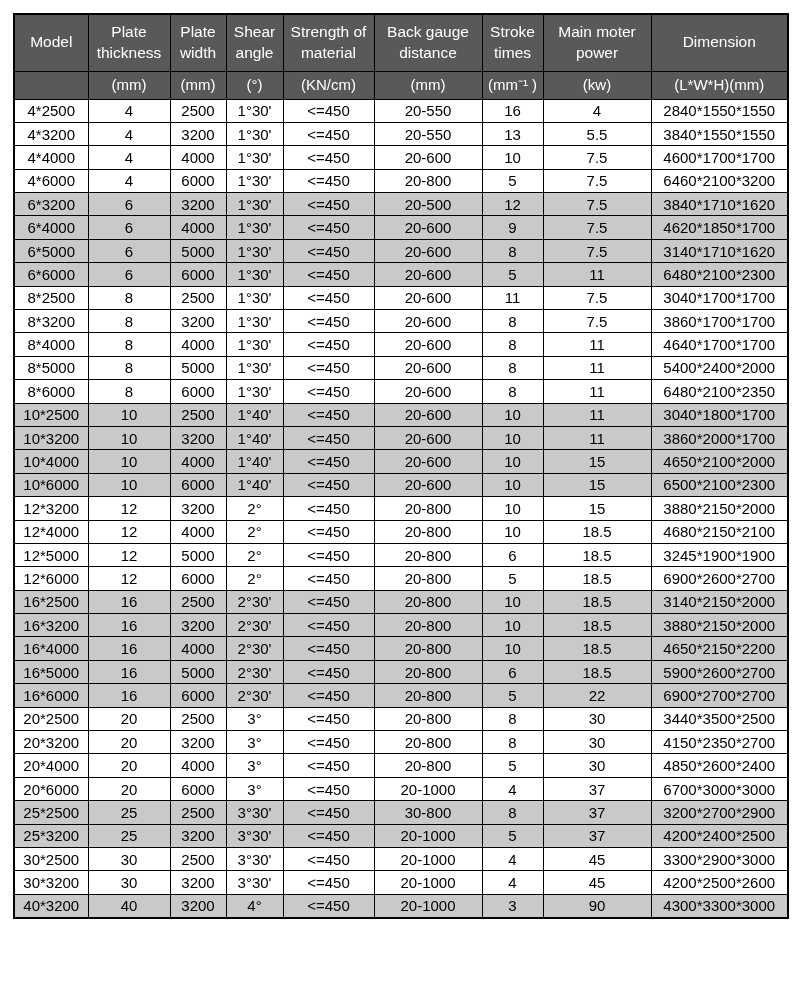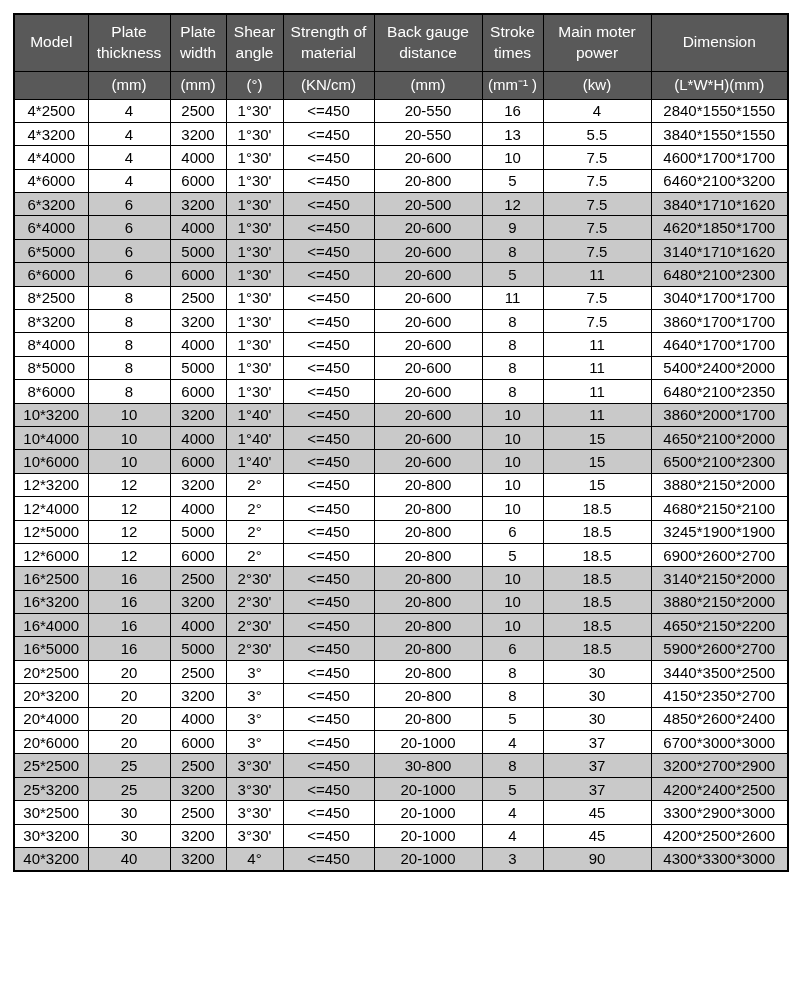--- a/index.html
+++ b/index.html
@@ -233,20 +233,31 @@
     <td>8</td>
     <td>6000</td>
     <td>1°30'</td>
     <td>&lt;=450</td>
     <td>20-600</td>
     <td>8</td>
     <td>11</td>
     <td>6480*2100*2350</td>
   </tr>
         <tr class="shaded">
+    <td>10*2500</td>
+    <td>10</td>
+    <td>2500</td>
+    <td>1°40'</td>
+    <td>&lt;=450</td>
+    <td>20-600</td>
+    <td>10</td>
+    <td>11</td>
+    <td>3040*1800*1700</td>
+  </tr>
+        <tr class="shaded">
     <td>10*3200</td>
     <td>10</td>
     <td>3200</td>
     <td>1°40'</td>
     <td>&lt;=450</td>
     <td>20-600</td>
     <td>10</td>
     <td>11</td>
     <td>3860*2000*1700</td>
   </tr>
@@ -352,20 +363,31 @@
         <tr class="shaded">
     <td>16*5000</td>
     <td>16</td>
     <td>5000</td>
     <td>2°30'</td>
     <td>&lt;=450</td>
     <td>20-800</td>
     <td>6</td>
     <td>18.5</td>
     <td>5900*2600*2700</td>
+  </tr>
+        <tr class="shaded">
+    <td>16*6000</td>
+    <td>16</td>
+    <td>6000</td>
+    <td>2°30'</td>
+    <td>&lt;=450</td>
+    <td>20-800</td>
+    <td>5</td>
+    <td>22</td>
+    <td>6900*2700*2700</td>
   </tr>
         <tr>
     <td>20*2500</td>
     <td>20</td>
     <td>2500</td>
     <td>3°</td>
     <td>&lt;=450</td>
     <td>20-800</td>
     <td>8</td>
     <td>30</td>

